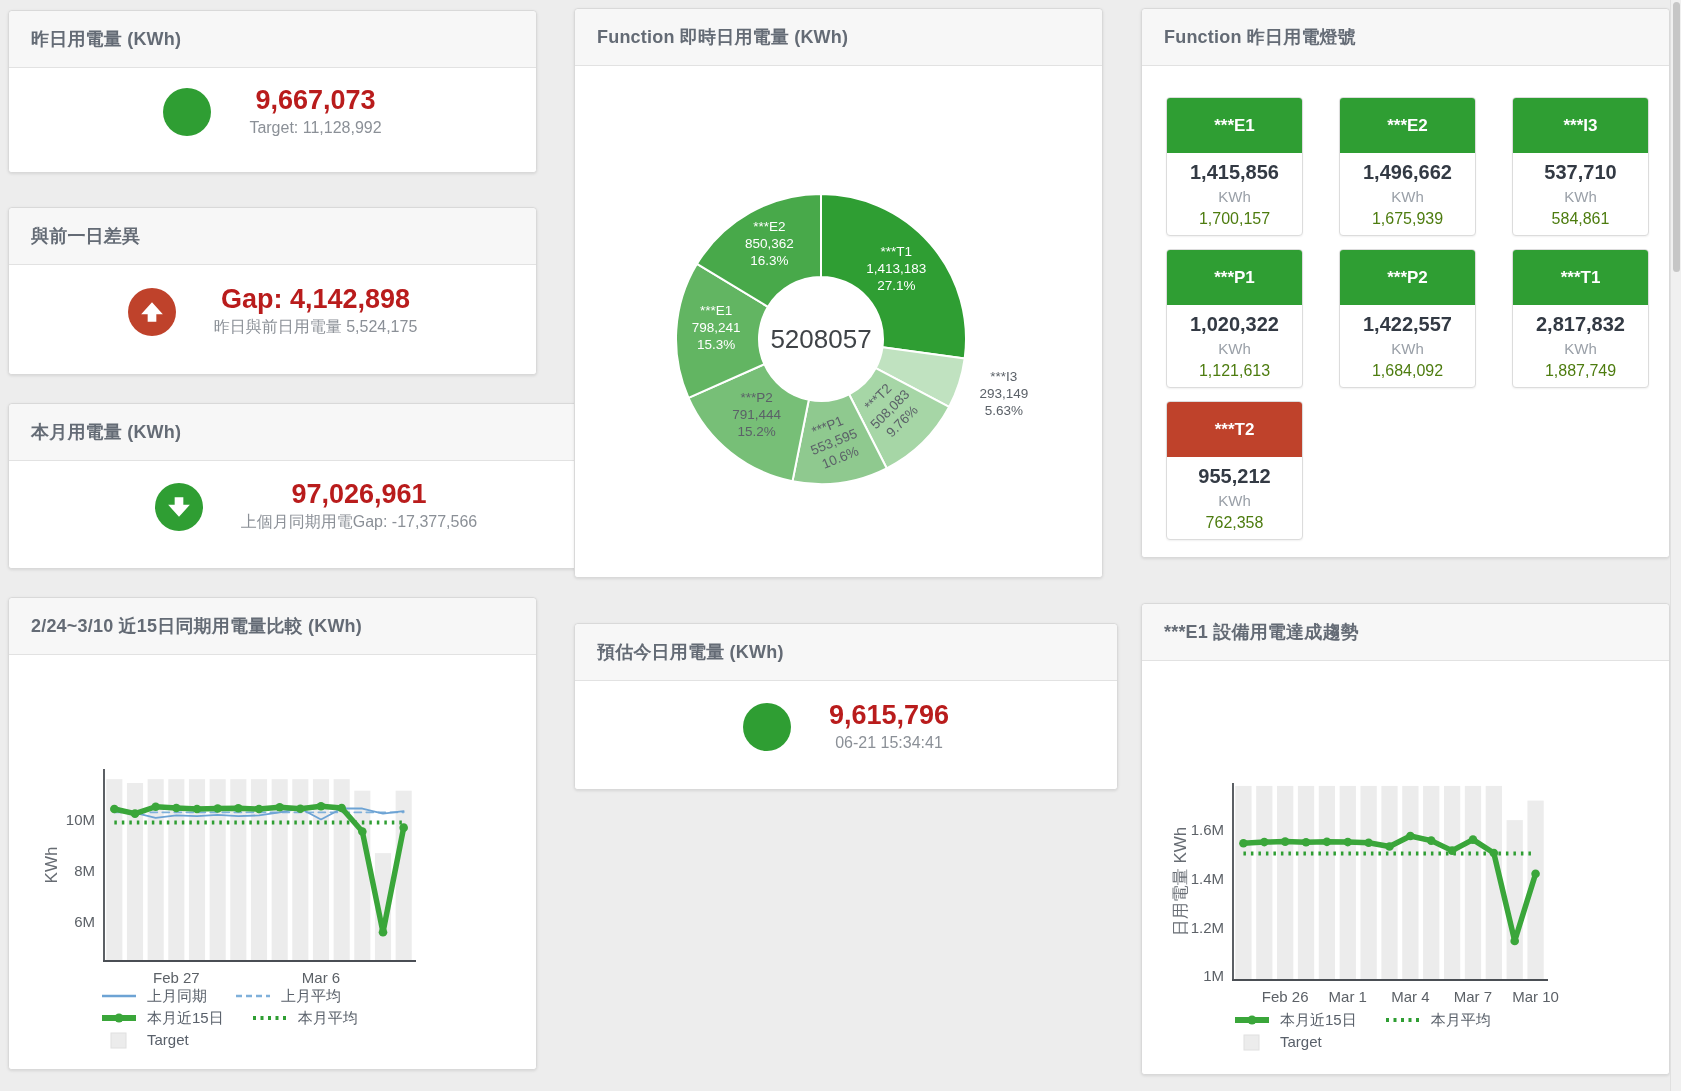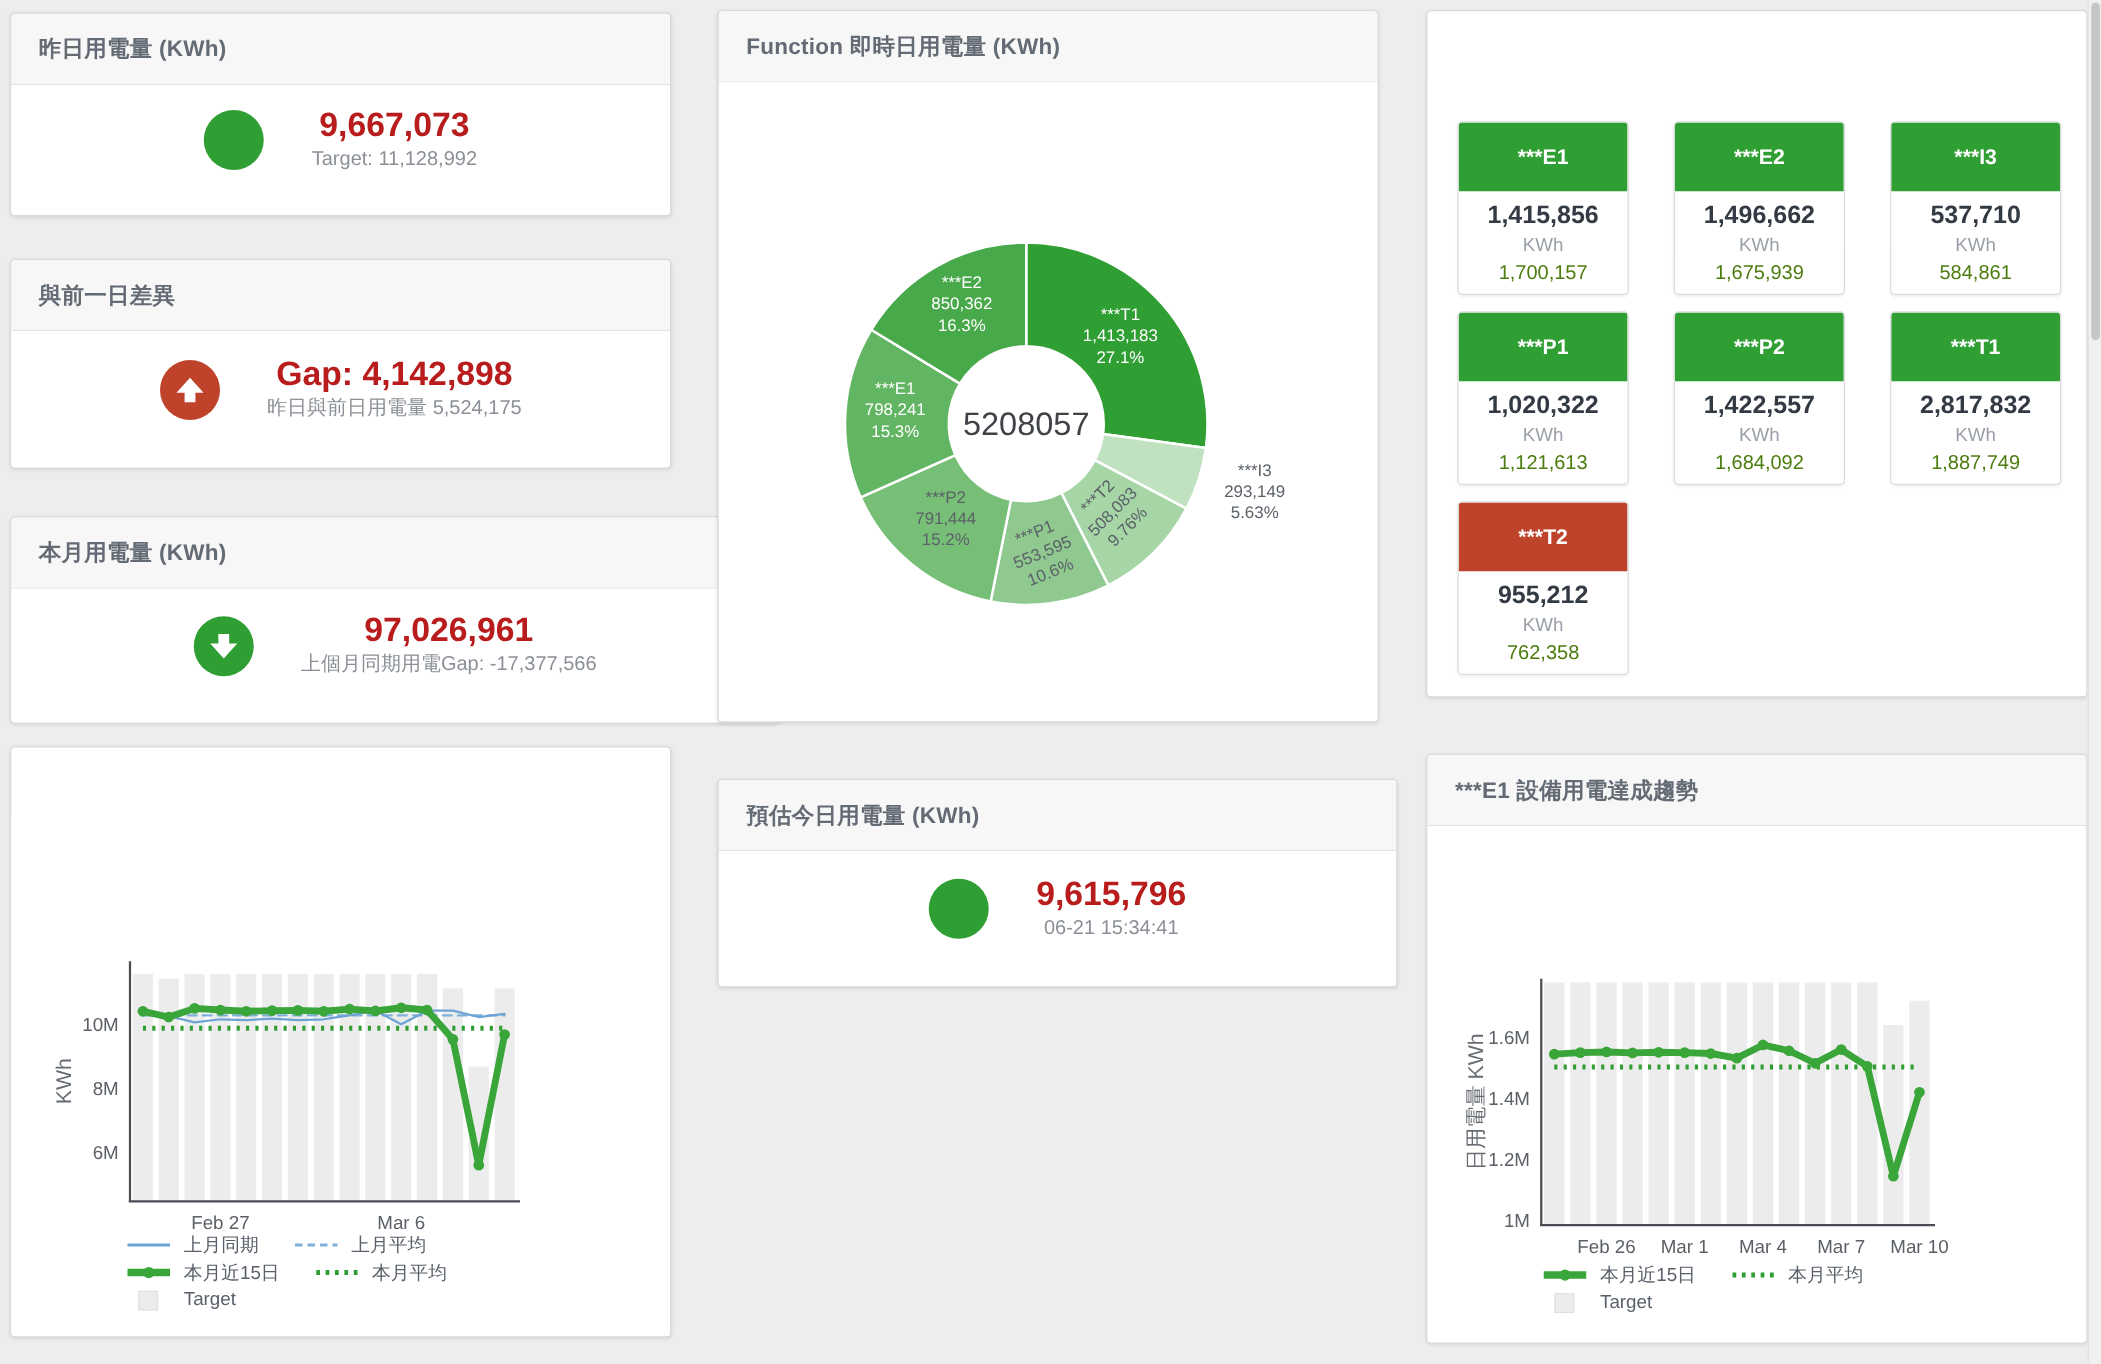--- a/index.html
+++ b/index.html
@@ -72,40 +72,43 @@
           </svg>
         </span>
         <div class="stat-texts">
           <div class="stat-value">Gap: 4,142,898</div>
           <div class="stat-sub">昨日與前日用電量 5,524,175</div>
         </div>
       </div>
     </div>
   </section>
 
-  <section class="panel" style="left:8px;top:413px;width:616px;height:166px">
+  <section class="panel" style="left:8px;top:403px;width:616px;height:166px">
     <header class="panel-header">
       <h2 class="panel-title">本月用電量 (KWh)</h2>
     </header>
     <div class="panel-body">
       <div class="stat-row">
         <span class="stat-circle green">
           <svg width="26" height="26" viewBox="0 0 24 24">
             <path d="M12 21 L2 10 L8 10 L8 3 L16 3 L16 10 L22 10 Z" fill="#ffffff"></path>
           </svg>
         </span>
         <div class="stat-texts">
           <div class="stat-value">97,026,961</div>
           <div class="stat-sub">上個月同期用電Gap: -17,377,566</div>
         </div>
       </div>
     </div>
   </section>
 
   <section class="panel" style="left:8px;top:597px;width:529px;height:473px">
+    <header class="panel-header">
+      <h2 class="panel-title">2/24~3/10 近15日同期用電量比較 (KWh)</h2>
+    </header>
     <div class="panel-body">
       <svg id="chart-compare" width="529" height="330">
           <g>
             <rect x="97.27333333333334" y="124.19920318725099" width="16.12" height="181.800796812749" fill="#ececec"></rect>
             <rect x="117.94" y="128.02390438247014" width="16.12" height="177.97609561752986" fill="#ececec"></rect>
             <rect x="138.60666666666668" y="124.19920318725099" width="16.12" height="181.800796812749" fill="#ececec"></rect>
             <rect x="159.27333333333334" y="124.19920318725099" width="16.12" height="181.800796812749" fill="#ececec"></rect>
             <rect x="179.94000000000003" y="124.19920318725099" width="16.12" height="181.800796812749" fill="#ececec"></rect>
             <rect x="200.60666666666668" y="124.19920318725099" width="16.12" height="181.800796812749" fill="#ececec"></rect>
             <rect x="221.27333333333334" y="124.19920318725099" width="16.12" height="181.800796812749" fill="#ececec"></rect>
@@ -236,20 +239,23 @@
         <span class="stat-circle green"></span>
         <div class="stat-texts">
           <div class="stat-value">9,615,796</div>
           <div class="stat-sub">06-21 15:34:41</div>
         </div>
       </div>
     </div>
   </section>
 
   <section class="panel" style="left:1141px;top:8px;width:529px;height:550px">
+    <header class="panel-header">
+      <h2 class="panel-title">Function 昨日用電燈號</h2>
+    </header>
     <div class="panel-body" id="tiles">
         <div class="tile" style="left: 24px; top: 31px;">
           <div class="tile-header green">***E1</div>
           <div class="tile-body">
             <div class="tile-value">1,415,856</div>
             <div class="tile-unit">KWh</div>
             <div class="tile-target">1,700,157</div>
           </div>
         </div>
         <div class="tile" style="left: 197px; top: 31px;">

